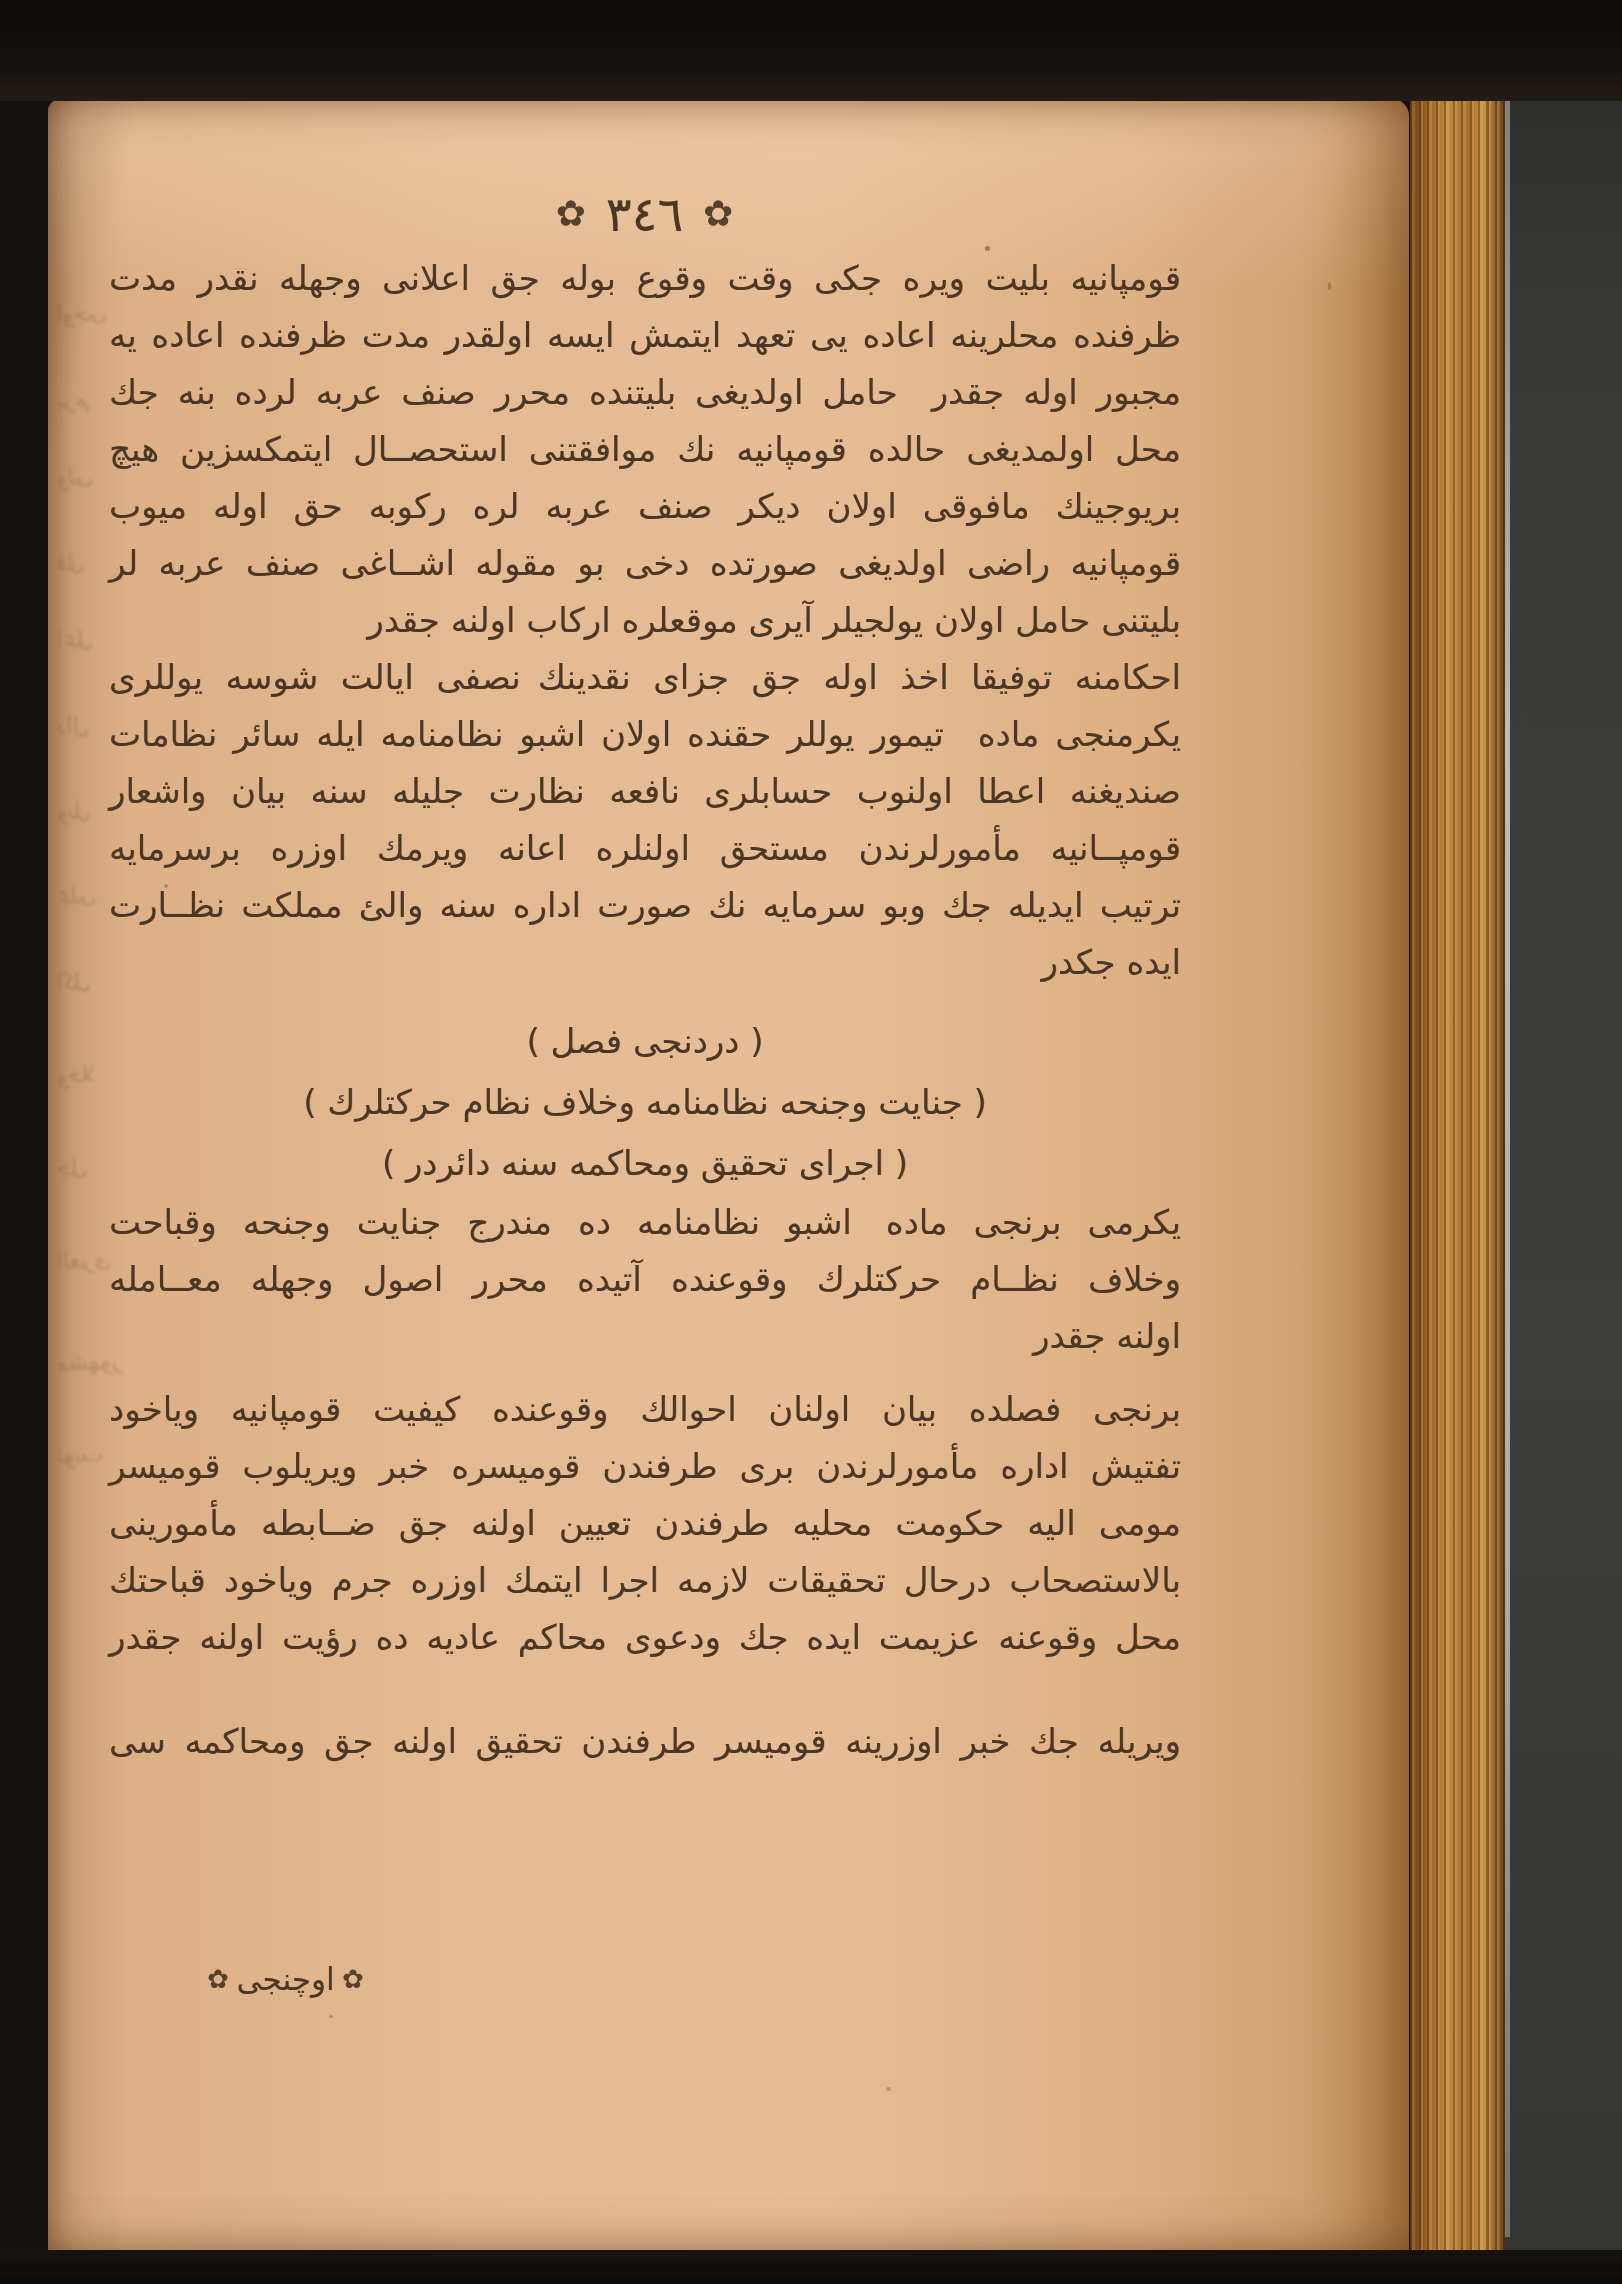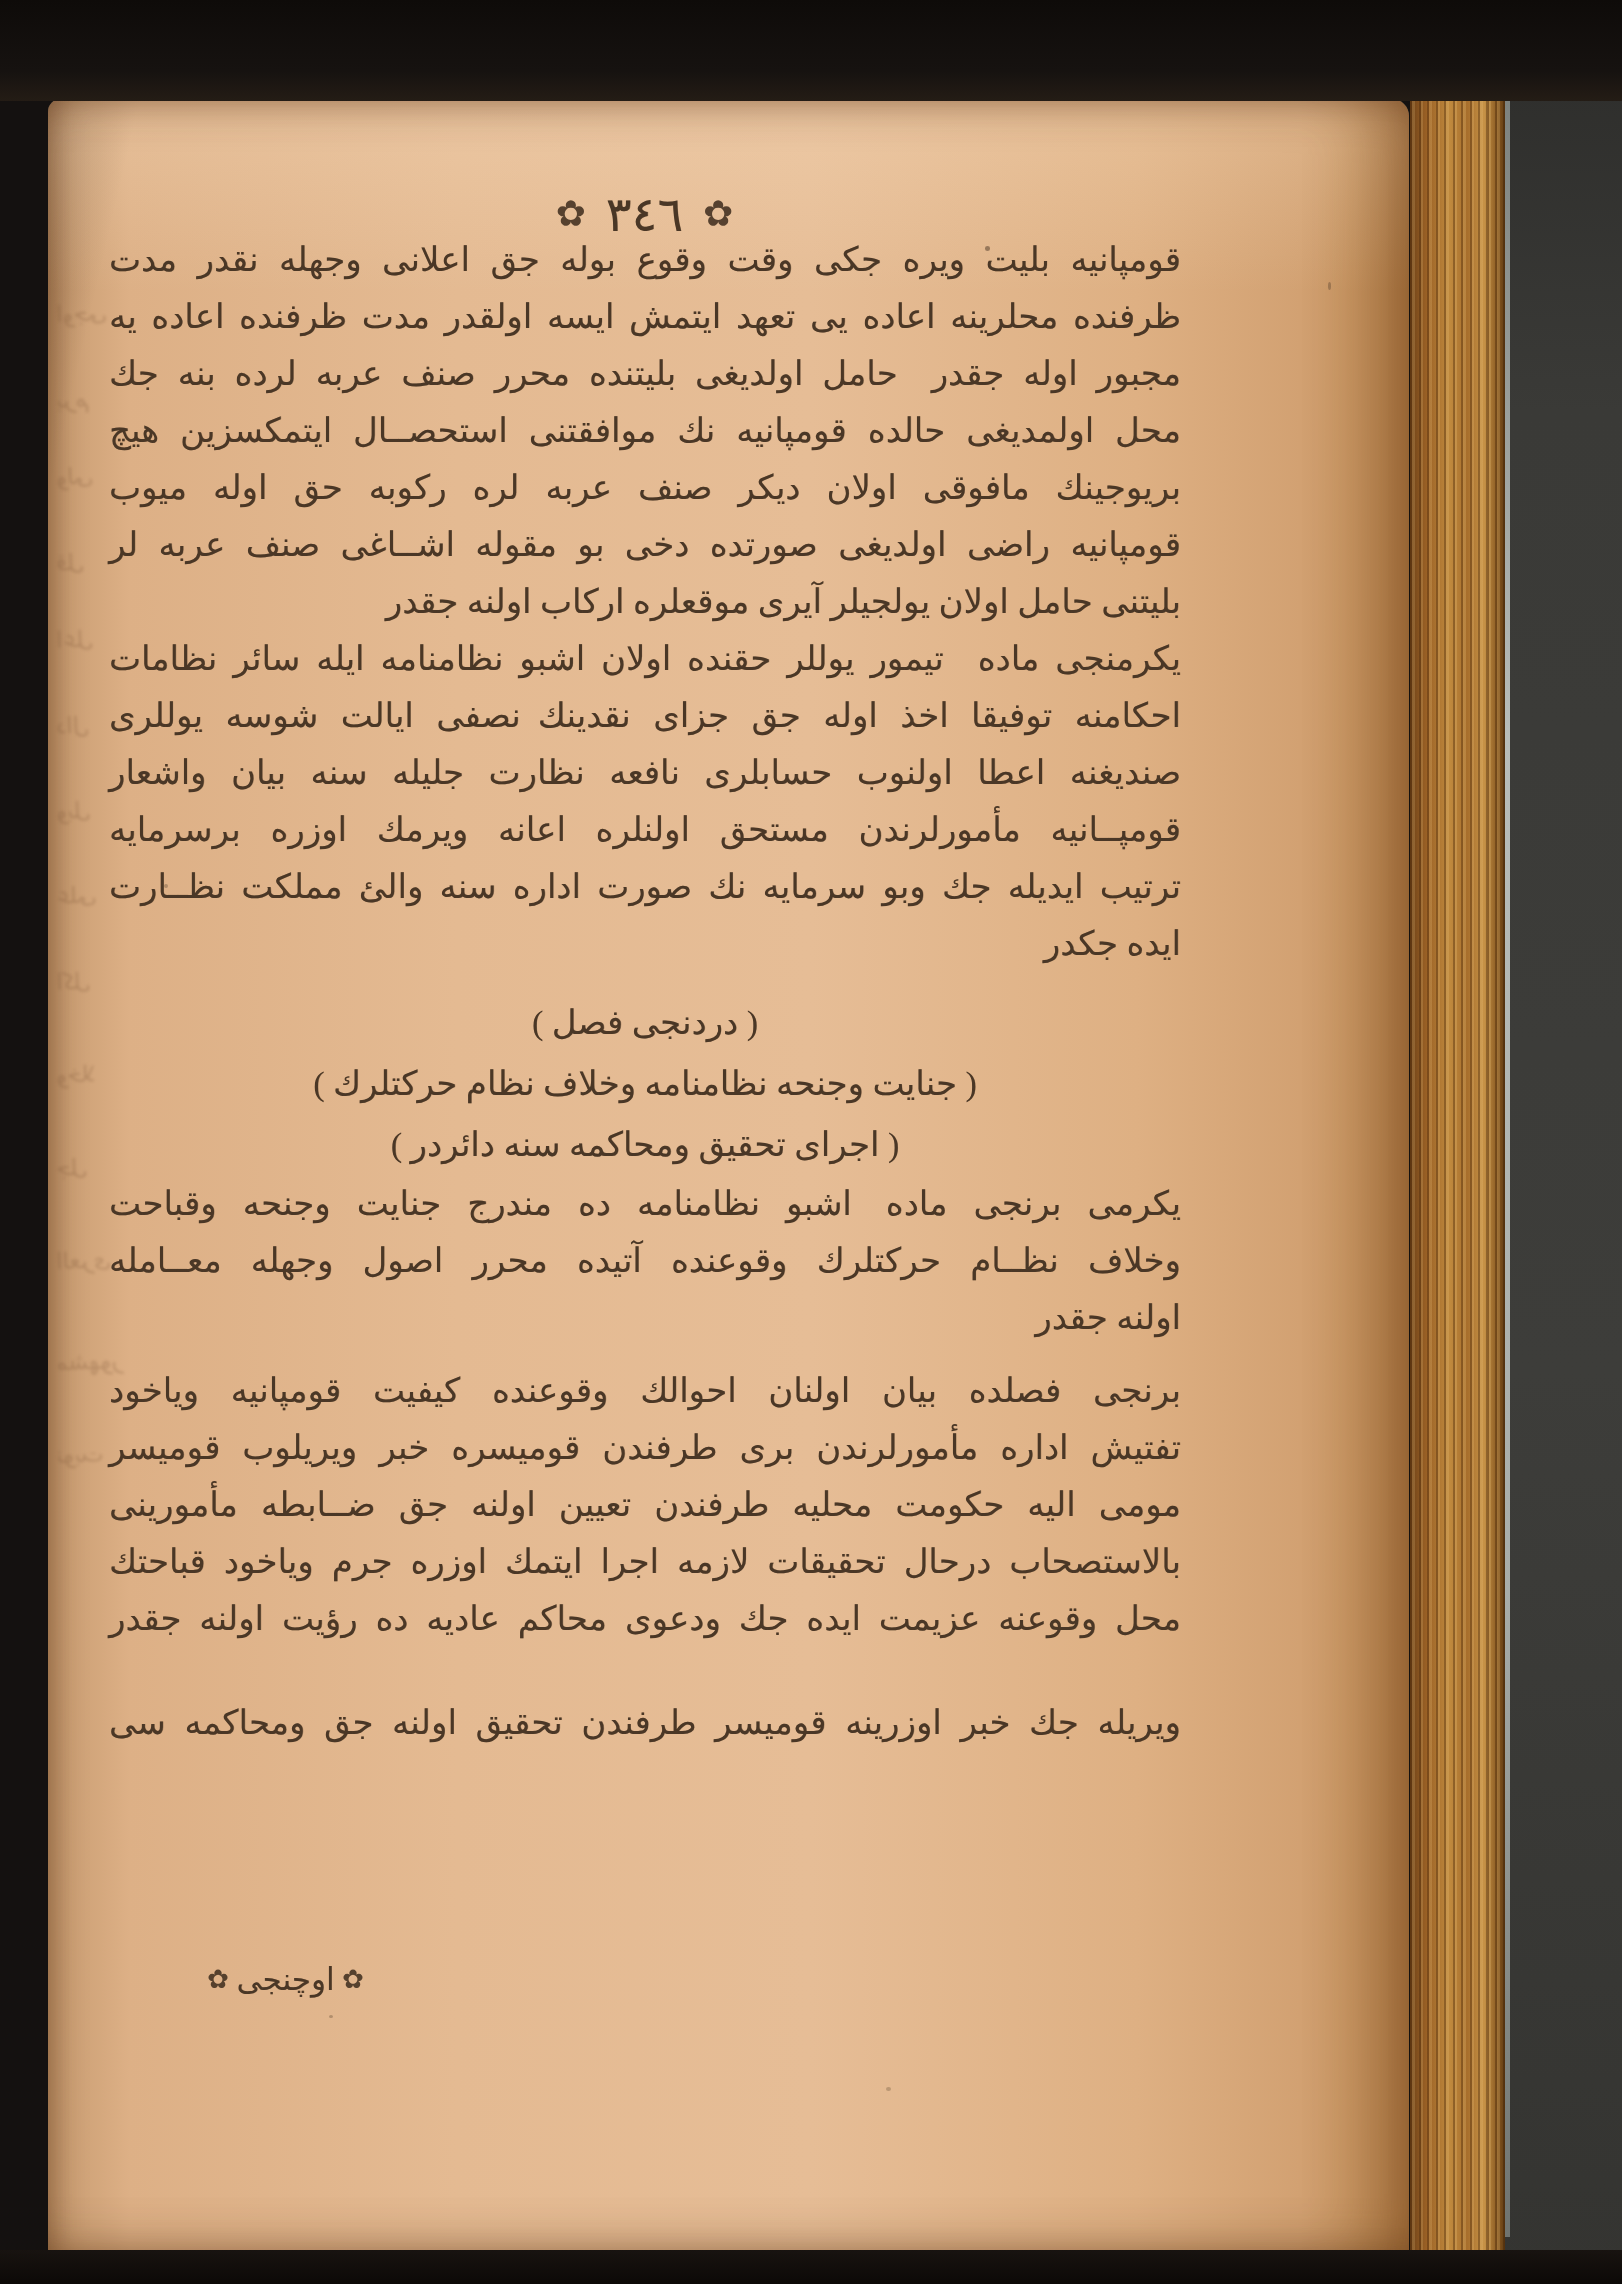--- a/index.html
+++ b/index.html
@@ -38,21 +38,21 @@
   .ghost{position:absolute;left:4.7px;color:#7a5233;font-size:23px;opacity:.30;
          filter:blur(1.6px);transform:scaleX(-1) rotate(2deg);direction:rtl;white-space:nowrap;}
   
   .pagehead{position:absolute;top:81px;left:61px;width:1071px;height:67px;
             display:flex;align-items:center;justify-content:center;gap:20px;
             color:#4a3726;}
   .pagehead .num{font-size:48px;letter-spacing:4.7px;text-shadow:0.4px 0.4px 0.6px rgba(60,40,20,.4);}
   .fleuron{font-size:36px;opacity:.92;}
   .fleuron.flip{transform:scaleX(-1);}
   
-  .textblock{position:absolute;left:61px;top:132px;width:1072px;color:#4a3726;font-family:Liberation Serif, serif;}
+  .textblock{position:absolute;left:61px;top:151px;width:1072px;color:#4a3726;}
   .line{direction:rtl;font-size:34px;height:57px;line-height:57px;white-space:nowrap;
         text-shadow:0.4px 0.4px 0.5px rgba(60,40,20,.35);}
   .line.j{white-space:normal;text-align:justify;text-align-last:justify;text-justify:inter-word;}
   .line.end{text-align:right;}
   .line.end-indent{text-align:right;padding-left:0;padding-right:74px;}
   .line.c{text-align:center;height:61px;line-height:61px;}
   .gap{width:100%;}
   
   .catchword{position:absolute;left:159px;top:1862px;display:flex;align-items:center;gap:7.8px;
              color:#4a3726;direction:rtl;}
@@ -103,22 +103,22 @@
     </div>
 
     <div class="textblock">
         <div class="line j">قومپانيه بليت ويره جكى وقت وقوع بوله جق اعلانى وجهله نقدر مدت</div>
         <div class="line j">ظرفنده محلرينه اعاده يى تعهد ايتمش ايسه اولقدر مدت ظرفنده اعاده يه</div>
         <div class="line j">مجبور اوله جقدر حامل اولديغى بليتنده محرر صنف عربه لرده بنه جك</div>
         <div class="line j">محل اولمديغى حالده قومپانيه نك موافقتنى استحصــال ايتمكسزين هيچ</div>
         <div class="line j">بريوجينك مافوقى اولان ديكر صنف عربه لره ركوبه حق اوله ميوب</div>
         <div class="line j">قومپانيه راضى اولديغى صورتده دخى بو مقوله اشــاغى صنف عربه لر</div>
         <div class="line end">بليتنى حامل اولان يولجيلر آيرى موقعلره اركاب اولنه جقدر</div>
+        <div class="line j">احكامنه توفيقا اخذ اوله جق جزاى نقدينك نصفى ايالت شوسه يوللرى</div>
         <div class="line j">يكرمنجى ماده تيمور يوللر حقنده اولان اشبو نظامنامه ايله سائر نظامات</div>
-        <div class="line j">احكامنه توفيقا اخذ اوله جق جزاى نقدينك نصفى ايالت شوسه يوللرى</div>
         <div class="line j">صنديغنه اعطا اولنوب حسابلرى نافعه نظارت جليله سنه بيان واشعار</div>
         <div class="line j">قومپــانيه مأمورلرندن مستحق اولنلره اعانه ويرمك اوزره برسرمايه</div>
         <div class="line j">ترتيب ايديله جك وبو سرمايه نك صورت اداره سنه والئ مملكت نظــارت</div>
         <div class="line end">ايده جكدر</div>
         <div class="gap" style="height: 20px;"></div>
         <div class="line c">( دردنجى فصل )</div>
         <div class="line c">( جنايت وجنحه نظامنامه وخلاف نظام حركتلرك )</div>
         <div class="line c">( اجراى تحقيق ومحاكمه سنه دائردر )</div>
         <div class="line j">يكرمى برنجى ماده اشبو نظامنامه ده مندرج جنايت وجنحه وقباحت</div>
         <div class="line j">وخلاف نظــام حركتلرك وقوعنده آتيده محرر اصول وجهله معــامله</div>

